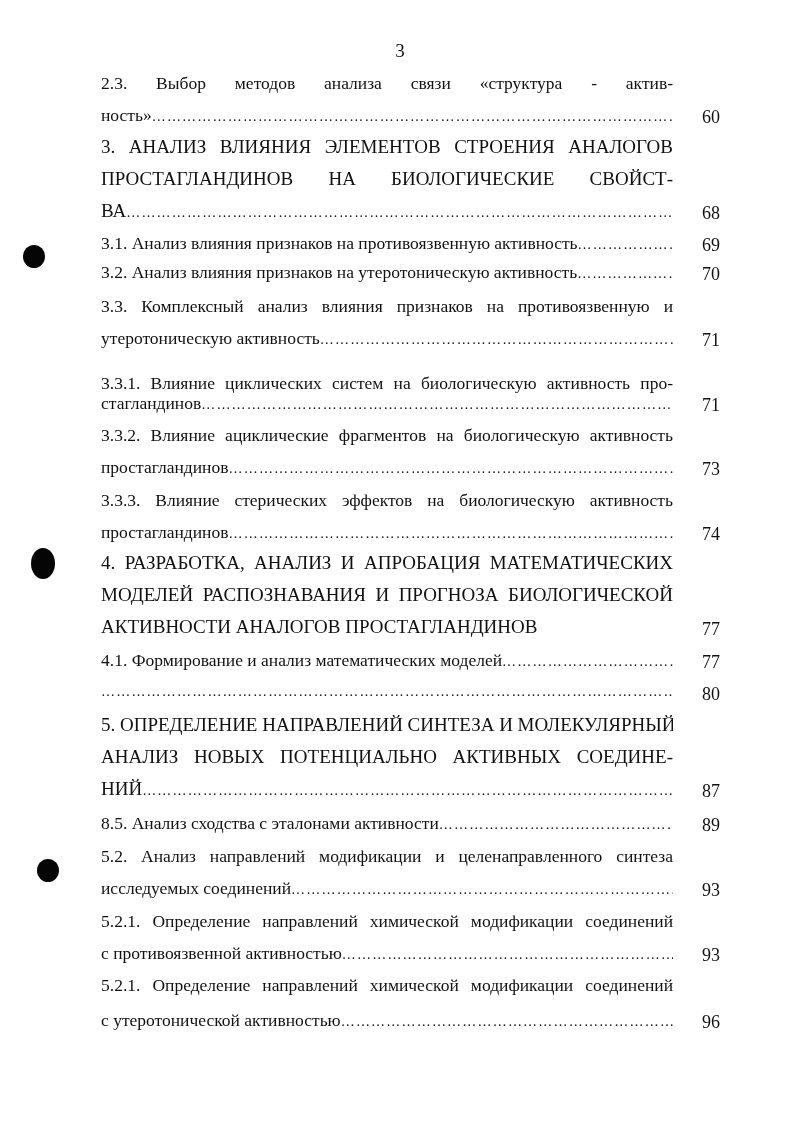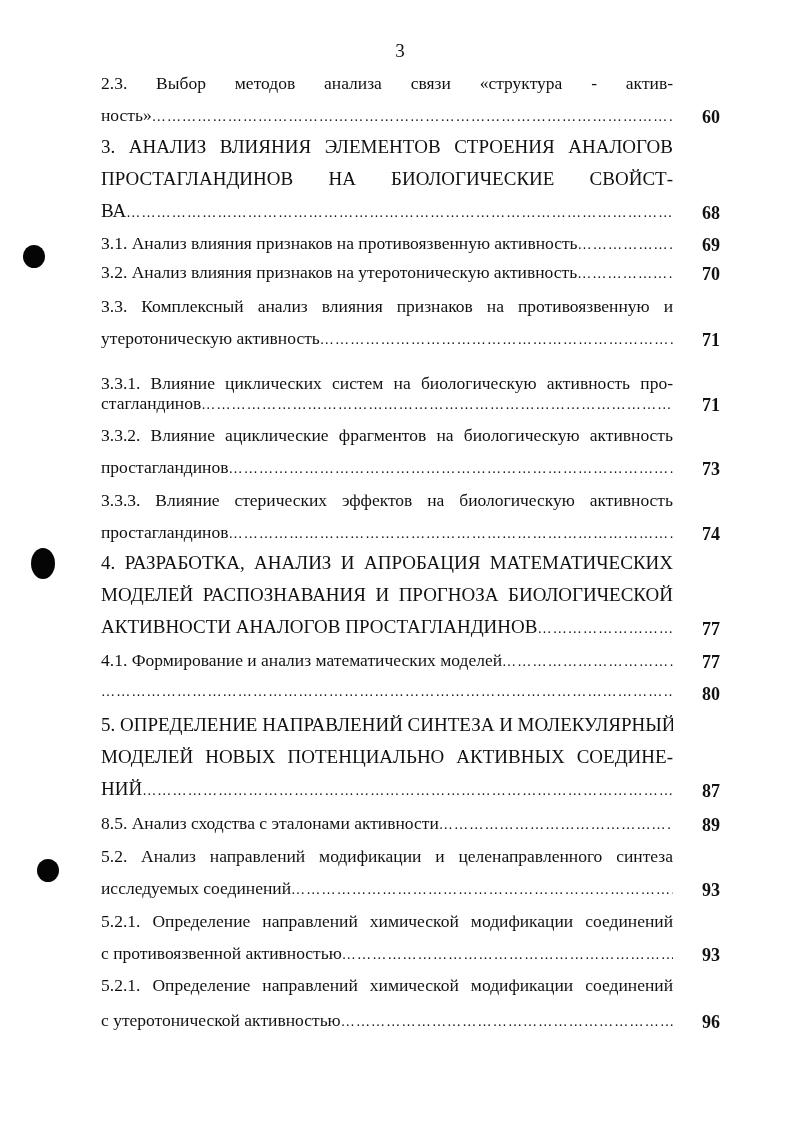--- a/index.html
+++ b/index.html
@@ -7,21 +7,21 @@
          font-family: "Liberation Serif", "DejaVu Serif", serif; color: #111111; }
   .page-num { position: absolute; top: 40px; left: 0; width: 800px; text-align: center; font-size: 19px; }
   .hole { position: absolute; border-radius: 50%; background: #050505; }
   .line { position: absolute; left: 101px; width: 572px; height: 26px; line-height: 26px;
           white-space: nowrap; overflow: hidden; font-size: 17.5px; }
   .line.caps { font-size: 19px; }
   .line.just { text-align: justify; text-align-last: justify; }
   .line.lead { display: flex; align-items: baseline; }
   .line.lead .t { flex: 0 0 auto; }
   .line.lead .dots { flex: 1 1 auto; overflow: hidden; white-space: nowrap; letter-spacing: 1.2px; font-size: 14px; }
-  .pg { position: absolute; left: 690px; width: 30px; text-align: right; font-size: 18px; height: 26px; line-height: 26px; font-weight: bold; }
+  .pg { position: absolute; left: 690px; width: 30px; text-align: right; font-size: 18px; height: 26px; line-height: 26px; }
 </style>
 </head>
 <body>
 
 <div class="page-num">3</div>
 
 <div class="hole" style="left:23px;top:245px;width:22px;height:23px;"></div>
 <div class="hole" style="left:31px;top:548px;width:24px;height:31px;"></div>
 <div class="hole" style="left:37px;top:859px;width:22px;height:23px;"></div>
 
@@ -69,35 +69,35 @@
     </div>
     <div class="line just" style="top: 487px;">3.3.3. Влияние стерических эффектов на биологическую активность</div>
     <div class="pg" style="top: 521px;">74</div>
     <div class="line lead" style="top: 519px;">
       <span class="t">простагландинов</span>
       <span class="dots">……………………………………………………………………………………………………………………………………………………</span>
     </div>
     <div class="line caps just" style="top: 550px;">4. РАЗРАБОТКА, АНАЛИЗ И АПРОБАЦИЯ МАТЕМАТИЧЕСКИХ</div>
     <div class="line caps just" style="top: 582px;">МОДЕЛЕЙ РАСПОЗНАВАНИЯ И ПРОГНОЗА БИОЛОГИЧЕСКОЙ</div>
     <div class="pg" style="top: 616px;">77</div>
-    <div class="line caps lead" style="top: 614px;">
+    <div class="line caps lead" style="top: 614px; flex-direction: column;">
       <span class="t">АКТИВНОСТИ АНАЛОГОВ ПРОСТАГЛАНДИНОВ</span>
       <span class="dots">……………………………………………………………………………………………………………………………………………………</span>
     </div>
     <div class="pg" style="top: 649px;">77</div>
     <div class="line lead" style="top: 647px;">
       <span class="t">4.1. Формирование и анализ математических моделей</span>
       <span class="dots">……………………………………………………………………………………………………………………………………………………</span>
     </div>
     <div class="pg" style="top: 681px;">80</div>
     <div class="line lead" style="top: 679px;">
       <span class="dots">……………………………………………………………………………………………………………………………………………………</span>
     </div>
     <div class="line caps just" style="top: 712px;">5. ОПРЕДЕЛЕНИЕ НАПРАВЛЕНИЙ СИНТЕЗА И МОЛЕКУЛЯРНЫЙ</div>
-    <div class="line caps just" style="top: 744px;">МОДЕЛЕЙ НОВЫХ ПОТЕНЦИАЛЬНО АКТИВНЫХ СОЕДИНЕ-</div>
+    <div class="line caps just" style="top: 744px;">АНАЛИЗ НОВЫХ ПОТЕНЦИАЛЬНО АКТИВНЫХ СОЕДИНЕ-</div>
     <div class="pg" style="top: 778px;">87</div>
     <div class="line caps lead" style="top: 776px;">
       <span class="t">НИЙ</span>
       <span class="dots">……………………………………………………………………………………………………………………………………………………</span>
     </div>
     <div class="pg" style="top: 812px;">89</div>
     <div class="line lead" style="top: 810px;">
       <span class="t">8.5. Анализ сходства с эталонами активности</span>
       <span class="dots">……………………………………………………………………………………………………………………………………………………</span>
     </div>

